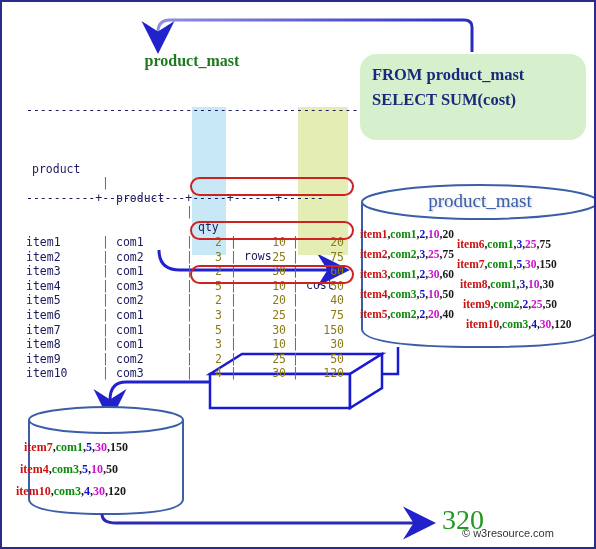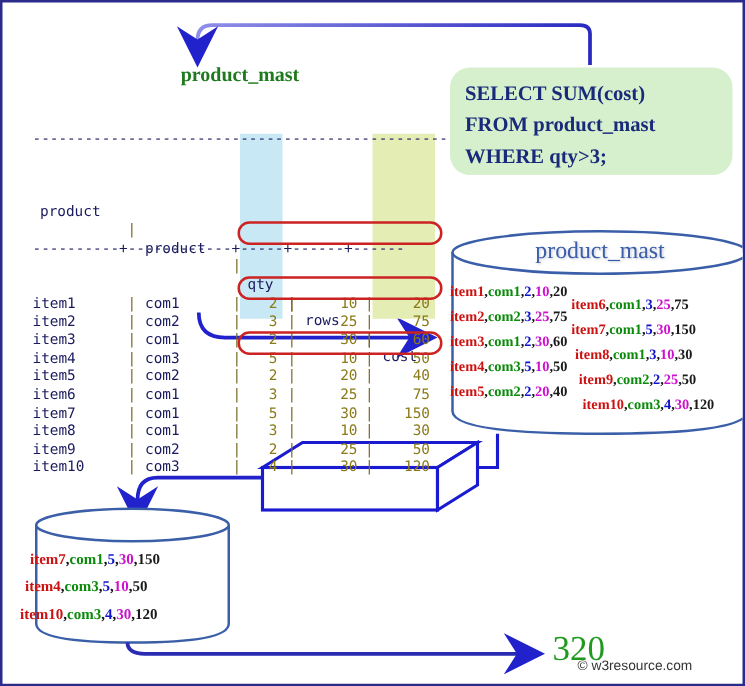--- a/index.html
+++ b/index.html
@@ -141,23 +141,22 @@
       </div>
       <div class="rule">----------+------------+-----+------+------</div>
       <div id="rows-host"><div class="row"><span class="c-prod">item1</span><span class="c-pipe" style="left:76px">|</span><span class="c-comp" style="left:90px">com1</span><span class="c-pipe" style="left:160px">|</span><span class="c-num" style="left:168px;width:28px">2</span><span class="c-pipe" style="left:204px">|</span><span class="c-num" style="left:214px;width:46px">10</span><span class="c-pipe" style="left:266px">|</span><span class="c-num" style="left:274px;width:44px">20</span></div><div class="row"><span class="c-prod">item2</span><span class="c-pipe" style="left:76px">|</span><span class="c-comp" style="left:90px">com2</span><span class="c-pipe" style="left:160px">|</span><span class="c-num" style="left:168px;width:28px">3</span><span class="c-pipe" style="left:204px">|</span><span class="c-num" style="left:214px;width:46px">25</span><span class="c-pipe" style="left:266px">|</span><span class="c-num" style="left:274px;width:44px">75</span></div><div class="row"><span class="c-prod">item3</span><span class="c-pipe" style="left:76px">|</span><span class="c-comp" style="left:90px">com1</span><span class="c-pipe" style="left:160px">|</span><span class="c-num" style="left:168px;width:28px">2</span><span class="c-pipe" style="left:204px">|</span><span class="c-num" style="left:214px;width:46px">30</span><span class="c-pipe" style="left:266px">|</span><span class="c-num" style="left:274px;width:44px">60</span></div><div class="row"><span class="c-prod">item4</span><span class="c-pipe" style="left:76px">|</span><span class="c-comp" style="left:90px">com3</span><span class="c-pipe" style="left:160px">|</span><span class="c-num" style="left:168px;width:28px">5</span><span class="c-pipe" style="left:204px">|</span><span class="c-num" style="left:214px;width:46px">10</span><span class="c-pipe" style="left:266px">|</span><span class="c-num" style="left:274px;width:44px">50</span></div><div class="row"><span class="c-prod">item5</span><span class="c-pipe" style="left:76px">|</span><span class="c-comp" style="left:90px">com2</span><span class="c-pipe" style="left:160px">|</span><span class="c-num" style="left:168px;width:28px">2</span><span class="c-pipe" style="left:204px">|</span><span class="c-num" style="left:214px;width:46px">20</span><span class="c-pipe" style="left:266px">|</span><span class="c-num" style="left:274px;width:44px">40</span></div><div class="row"><span class="c-prod">item6</span><span class="c-pipe" style="left:76px">|</span><span class="c-comp" style="left:90px">com1</span><span class="c-pipe" style="left:160px">|</span><span class="c-num" style="left:168px;width:28px">3</span><span class="c-pipe" style="left:204px">|</span><span class="c-num" style="left:214px;width:46px">25</span><span class="c-pipe" style="left:266px">|</span><span class="c-num" style="left:274px;width:44px">75</span></div><div class="row"><span class="c-prod">item7</span><span class="c-pipe" style="left:76px">|</span><span class="c-comp" style="left:90px">com1</span><span class="c-pipe" style="left:160px">|</span><span class="c-num" style="left:168px;width:28px">5</span><span class="c-pipe" style="left:204px">|</span><span class="c-num" style="left:214px;width:46px">30</span><span class="c-pipe" style="left:266px">|</span><span class="c-num" style="left:274px;width:44px">150</span></div><div class="row"><span class="c-prod">item8</span><span class="c-pipe" style="left:76px">|</span><span class="c-comp" style="left:90px">com1</span><span class="c-pipe" style="left:160px">|</span><span class="c-num" style="left:168px;width:28px">3</span><span class="c-pipe" style="left:204px">|</span><span class="c-num" style="left:214px;width:46px">10</span><span class="c-pipe" style="left:266px">|</span><span class="c-num" style="left:274px;width:44px">30</span></div><div class="row"><span class="c-prod">item9</span><span class="c-pipe" style="left:76px">|</span><span class="c-comp" style="left:90px">com2</span><span class="c-pipe" style="left:160px">|</span><span class="c-num" style="left:168px;width:28px">2</span><span class="c-pipe" style="left:204px">|</span><span class="c-num" style="left:214px;width:46px">25</span><span class="c-pipe" style="left:266px">|</span><span class="c-num" style="left:274px;width:44px">50</span></div><div class="row"><span class="c-prod">item10</span><span class="c-pipe" style="left:76px">|</span><span class="c-comp" style="left:90px">com3</span><span class="c-pipe" style="left:160px">|</span><span class="c-num" style="left:168px;width:28px">4</span><span class="c-pipe" style="left:204px">|</span><span class="c-num" style="left:214px;width:46px">30</span><span class="c-pipe" style="left:266px">|</span><span class="c-num" style="left:274px;width:44px">120</span></div></div>
     </div>
   <div class="ellipse-mark" style="left: 164px; top: 103px; width: 160px; height: 15px; border-color: rgb(204, 34, 34);"></div>
       <div class="ellipse-mark" style="left: 164px; top: 146.8px; width: 160px; height: 15px; border-color: rgb(204, 34, 34);"></div>
       <div class="ellipse-mark" style="left: 164px; top: 190.6px; width: 160px; height: 15px; border-color: rgb(204, 34, 34);"></div>
     </div>
 
   <div class="sql-box">
+    <div>FROM product_mast</div>
     <div>SELECT SUM(cost)</div>
-    <div>FROM product_mast</div>
-    <div>WHERE qty&gt;3;</div>
   </div>
 
   <div class="cyl-title" style="left:388px;top:188px;width:180px;font-size:19px;text-shadow:1px 1px 2px rgba(150,150,180,.5);">product_mast</div>
   <div class="cyl-rows" id="pm-left" style="left:358px;top:226px;width:170px;height:100px;">
       <div class="pm-line" style="left: 0px; top: 0px;"><span style="color:#cc1111">item1</span><span style="color:#111">,</span><span style="color:#0b8a0b">com1</span><span style="color:#111">,</span><span style="color:#1111cc">2</span><span style="color:#111">,</span><span style="color:#cc11cc">10</span><span style="color:#111">,</span><span style="color:#1a1a1a">20</span></div>
       <div class="pm-line" style="left: 0px; top: 20px;"><span style="color:#cc1111">item2</span><span style="color:#111">,</span><span style="color:#0b8a0b">com2</span><span style="color:#111">,</span><span style="color:#1111cc">3</span><span style="color:#111">,</span><span style="color:#cc11cc">25</span><span style="color:#111">,</span><span style="color:#1a1a1a">75</span></div>
       <div class="pm-line" style="left: 0px; top: 40px;"><span style="color:#cc1111">item3</span><span style="color:#111">,</span><span style="color:#0b8a0b">com1</span><span style="color:#111">,</span><span style="color:#1111cc">2</span><span style="color:#111">,</span><span style="color:#cc11cc">30</span><span style="color:#111">,</span><span style="color:#1a1a1a">60</span></div>
       <div class="pm-line" style="left: 0px; top: 60px;"><span style="color:#cc1111">item4</span><span style="color:#111">,</span><span style="color:#0b8a0b">com3</span><span style="color:#111">,</span><span style="color:#1111cc">5</span><span style="color:#111">,</span><span style="color:#cc11cc">10</span><span style="color:#111">,</span><span style="color:#1a1a1a">50</span></div>
       <div class="pm-line" style="left: 0px; top: 80px;"><span style="color:#cc1111">item5</span><span style="color:#111">,</span><span style="color:#0b8a0b">com2</span><span style="color:#111">,</span><span style="color:#1111cc">2</span><span style="color:#111">,</span><span style="color:#cc11cc">20</span><span style="color:#111">,</span><span style="color:#1a1a1a">40</span></div>
     </div>

